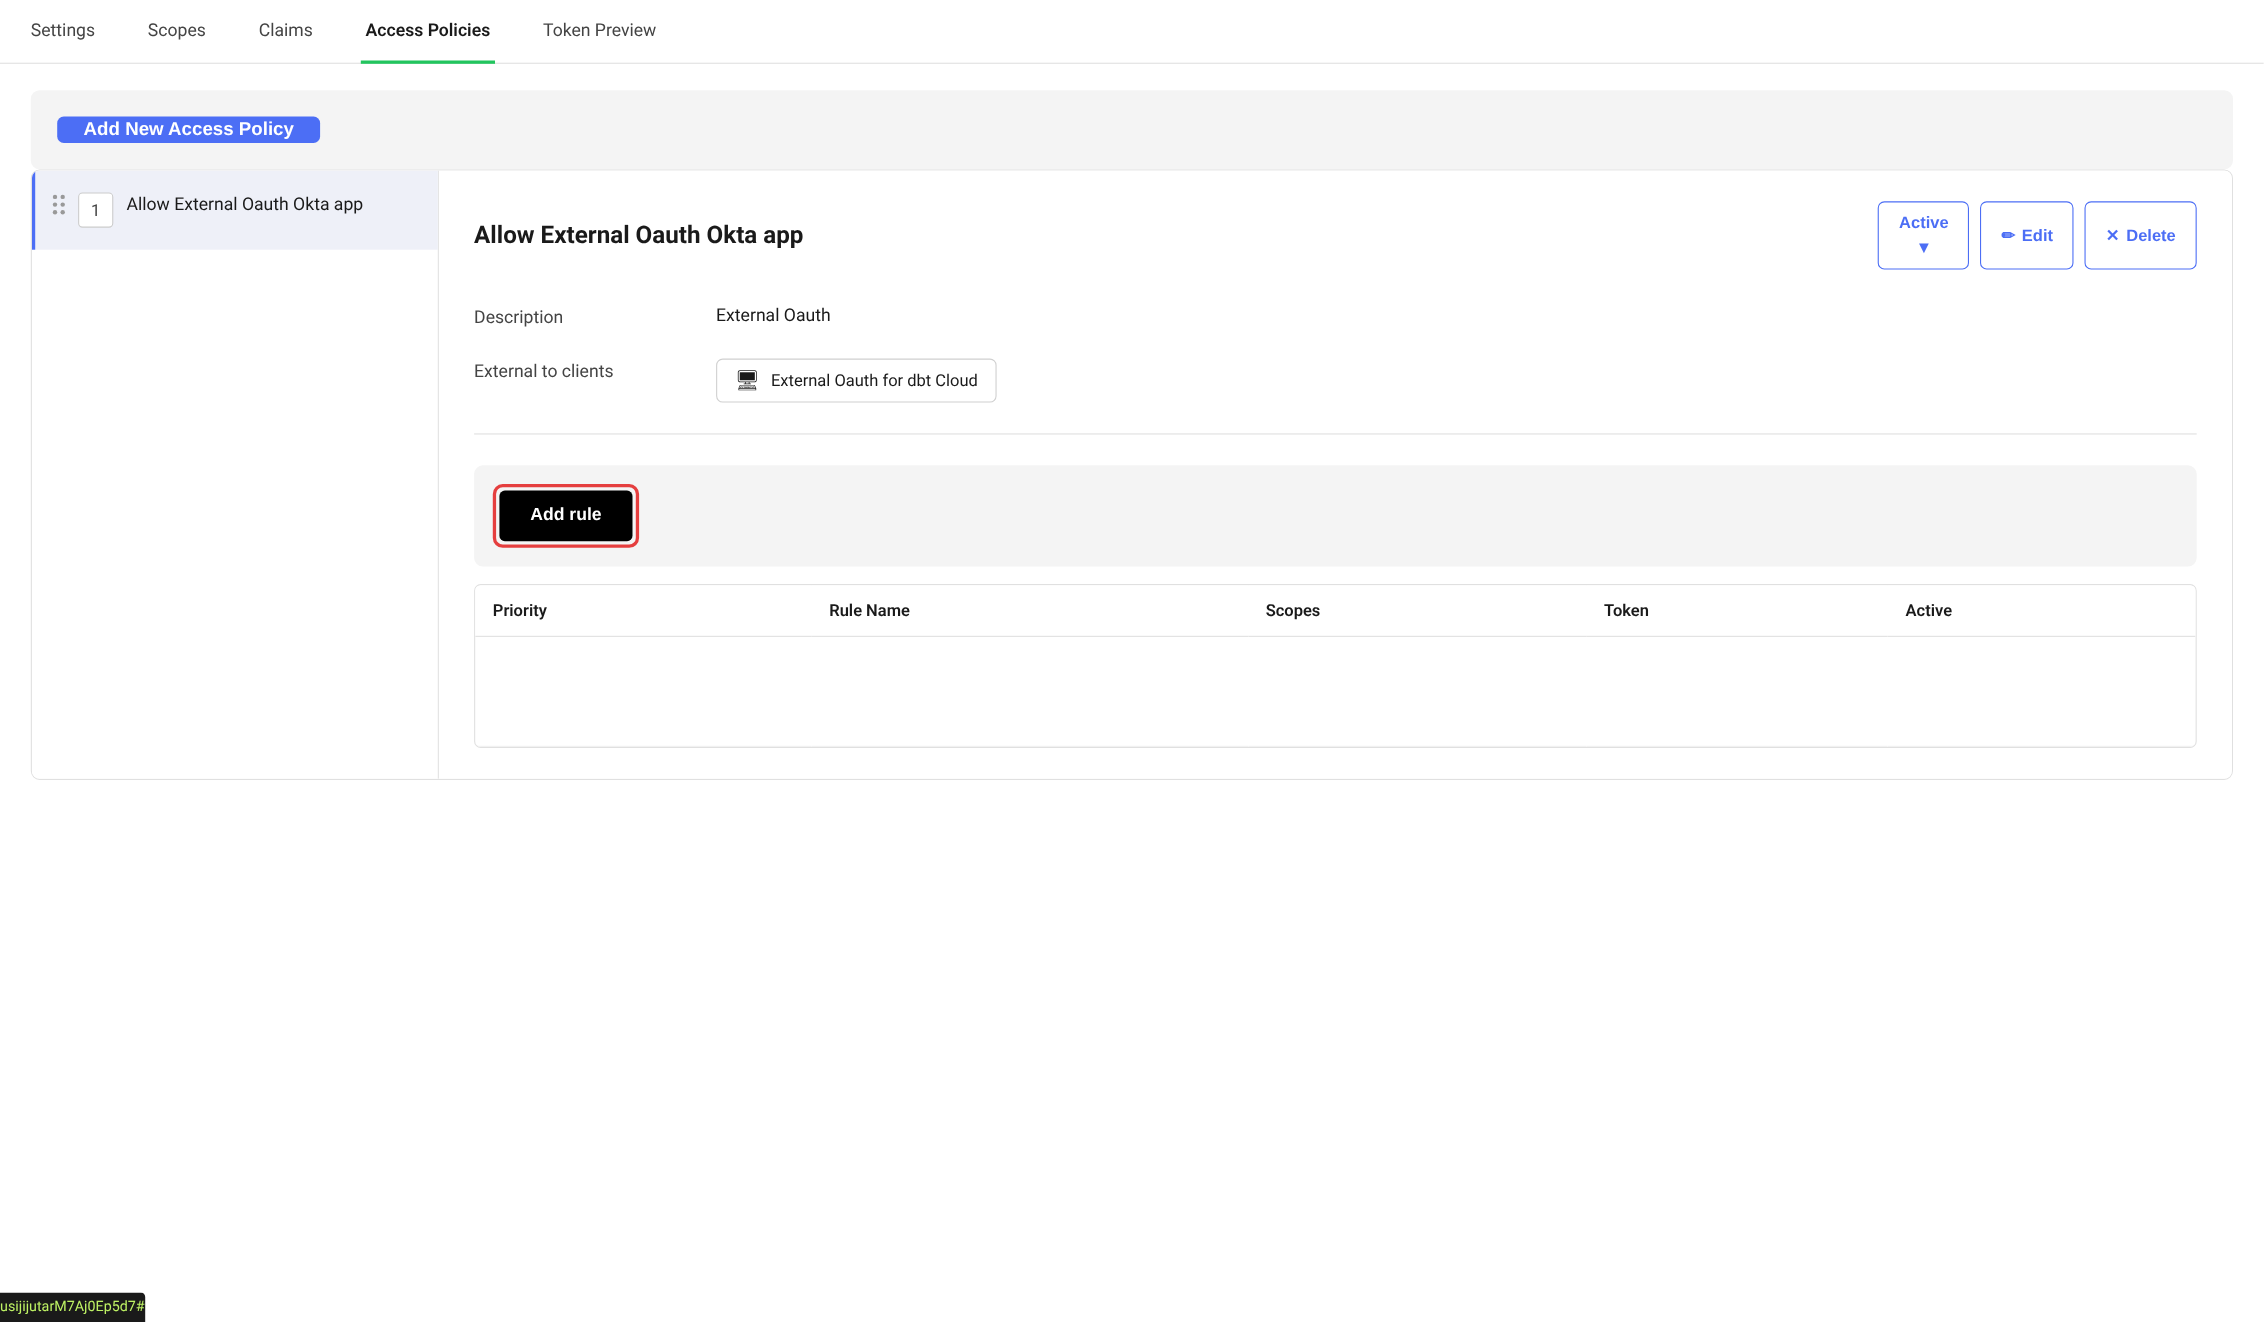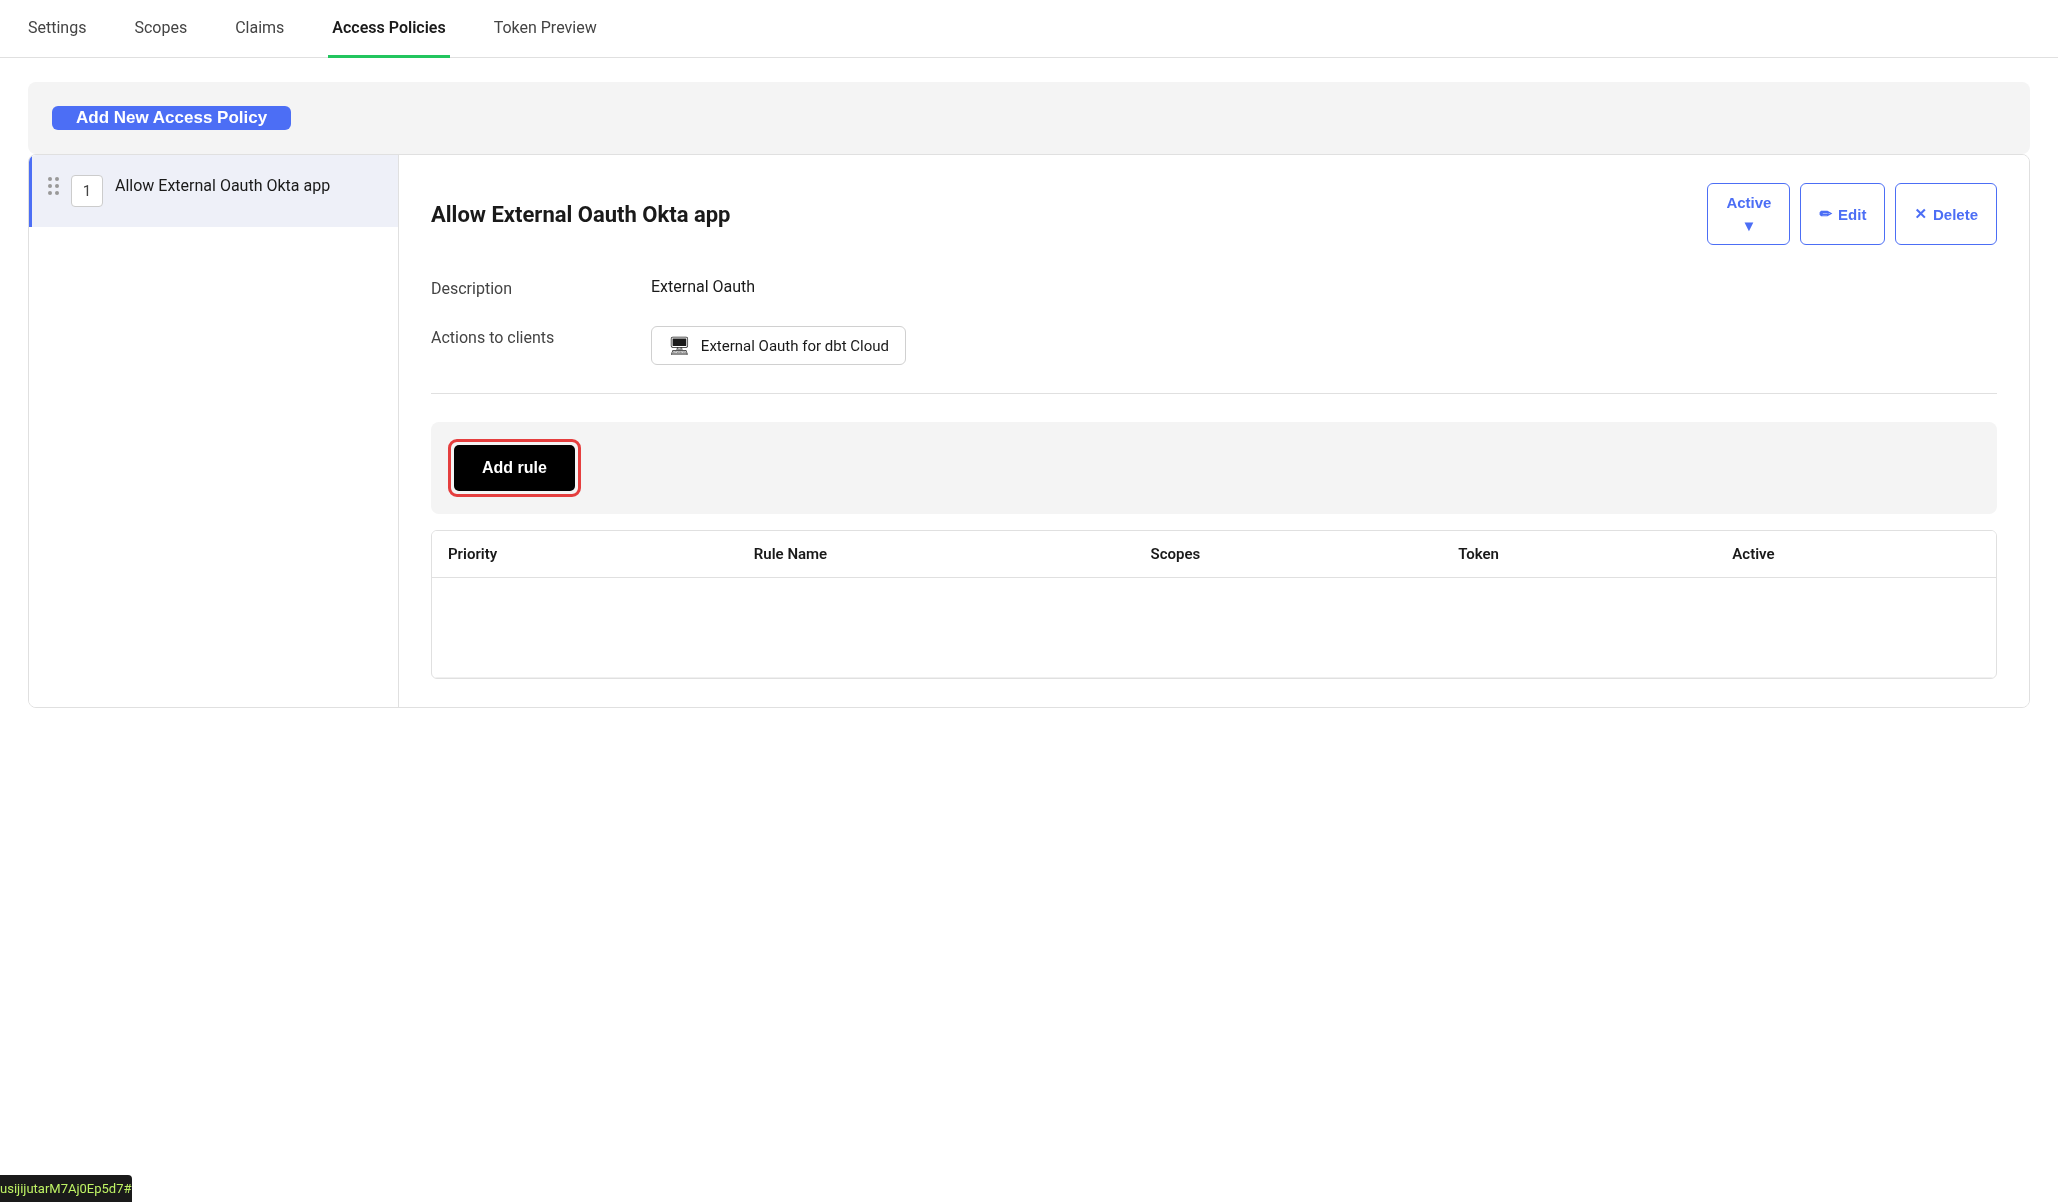--- a/index.html
+++ b/index.html
@@ -336,21 +336,21 @@
           </button>
         </div>
       </div>
 
       <div class="detail-field">
         <div class="field-label">Description</div>
         <div class="field-value">External Oauth</div>
       </div>
 
       <div class="detail-field">
-        <div class="field-label">Actions to clients</div>
+        <div class="field-label">External to clients</div>
         <div class="client-badge">
           <span class="client-icon">🖥</span>
           <span>External Oauth for dbt Cloud</span>
         </div>
       </div>
 
       <hr class="divider">
 
       <div class="rules-section">
         <div class="add-rule-btn-wrapper">

